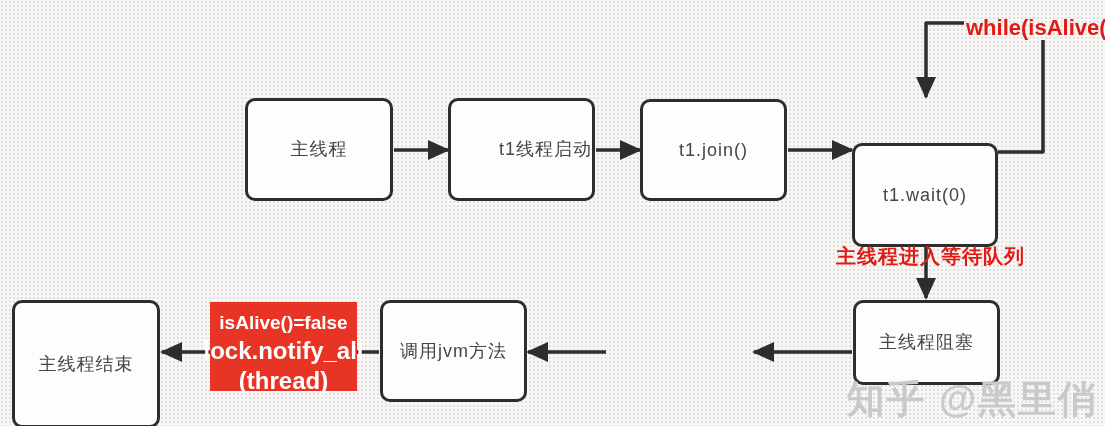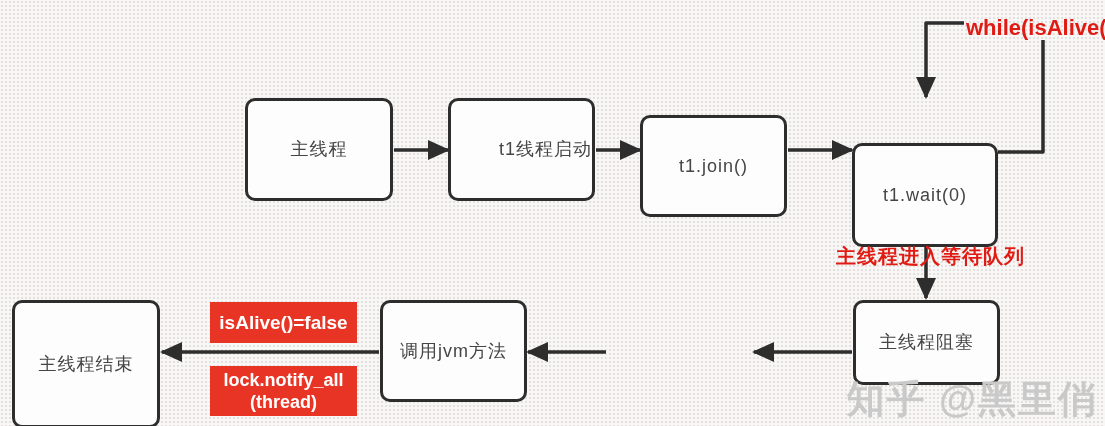--- a/index.html
+++ b/index.html
@@ -86,21 +86,21 @@
     <path d="M606 352 L528 352" stroke="#2d2d2d" stroke-width="3.5" fill="none" marker-end="url(#ah)"></path>
     <path d="M379 352 L162 352" stroke="#2d2d2d" stroke-width="3.5" fill="none" marker-end="url(#ah)"></path>
   </svg>
 
   <div class="node" style="left:245px;top:98px;width:148px;height:103px;">
     <span class="node-label">主线程</span>
   </div>
   <div class="node" style="left:448px;top:98px;width:147px;height:103px;justify-content:flex-end;">
     <span class="node-label">t1线程启动</span>
   </div>
-  <div class="node" style="left:640px;top:115px;width:147px;height:102px;">
+  <div class="node" style="left:640px;top:99px;width:147px;height:102px;">
     <span class="node-label">t1.join()</span>
   </div>
   <div class="node" style="left:852px;top:99px;width:146px;height:104px;margin-top:44px;">
     <span class="node-label">t1.wait(0)</span>
   </div>
 
   <div class="node" style="left:12px;top:300px;width:148px;height:128px;">
     <span class="node-label">主线程结束</span>
   </div>
   <div class="node" style="left:380px;top:300px;width:147px;height:102px;">
@@ -109,18 +109,18 @@
   <div class="node" style="left:853px;top:300px;width:147px;height:85px;">
     <span class="node-label">主线程阻塞</span>
   </div>
 
   <div class="red-text" style="left:966px;top:15px;font-size:22px;">while(isAlive())</div>
 
   <div class="red-text" style="left:836px;top:243px;font-size:20px;letter-spacing:1px;">主线程进入等待队列</div>
 
   <div class="red-badge" style="left:200px;top:302px;width:147px;height:41px;font-size:19px;">isAlive()=false</div>
 
-  <div class="red-badge" style="left:200px;top:366px;width:147px;height:50px;font-size:18px;">lock.notify_all
+  <div class="red-badge" style="left:200px;top:341px;width:147px;height:50px;font-size:24px;">lock.notify_all
 (thread)</div>
 
   <div class="watermark">知乎 @黑里俏</div>
 
 </div>
 
 </body></html>

